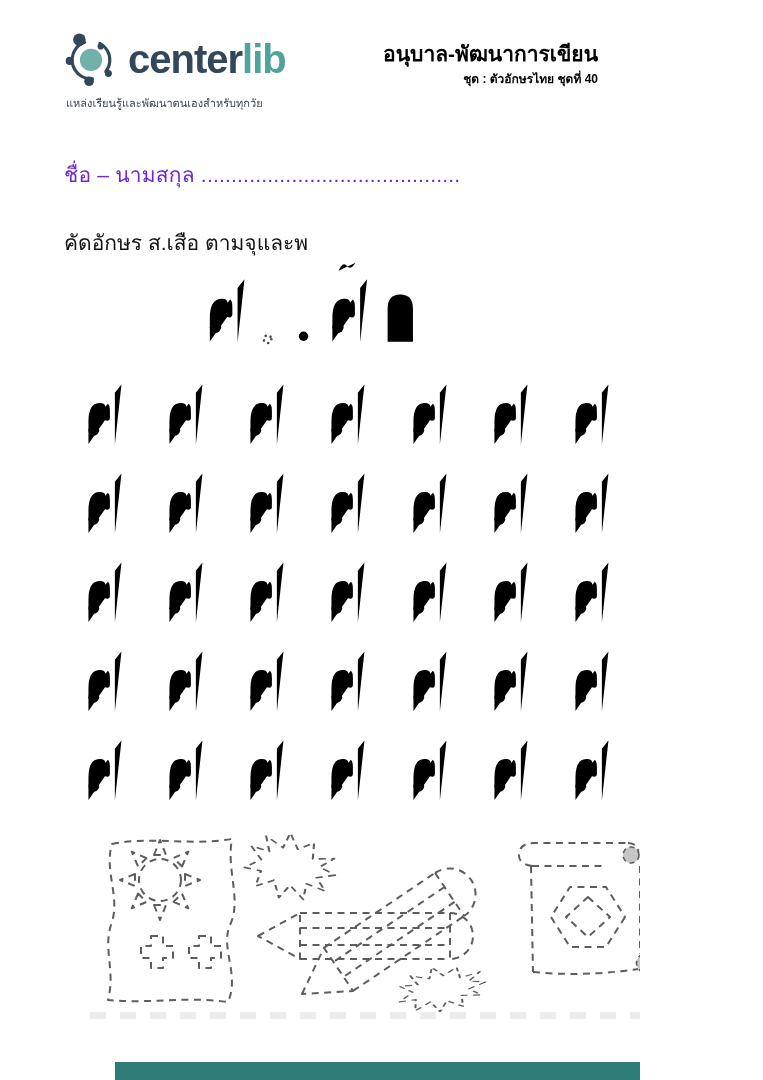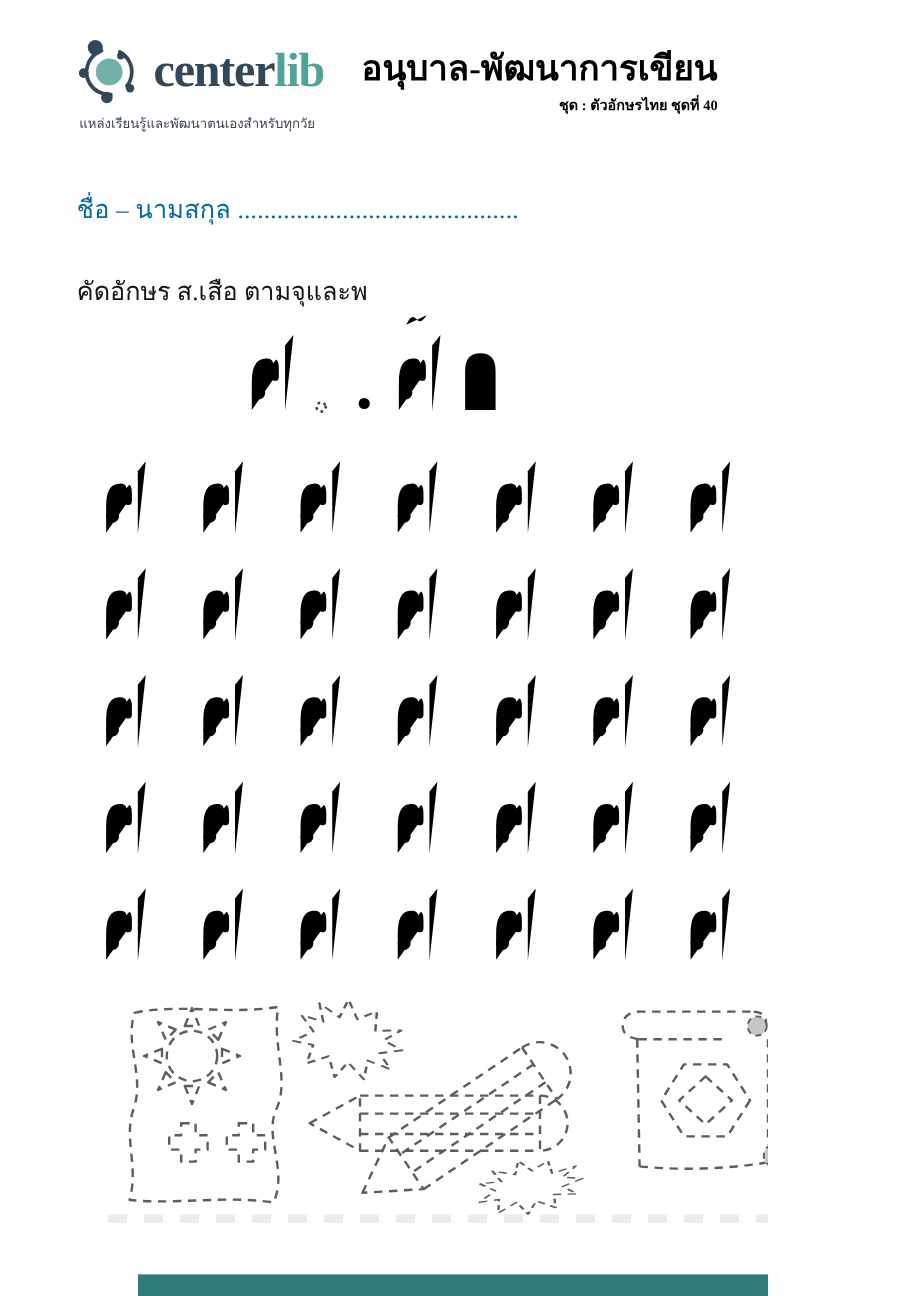--- a/index.html
+++ b/index.html
@@ -1,29 +1,29 @@
 <!DOCTYPE html>
 <html lang="th"><head>
 <meta charset="utf-8">
 <style>
   html,body{margin:0;padding:0;background:#ffffff;}
   .page{
     position:relative;width:640px;height:1080px;background:#ffffff;overflow:hidden;
-    font-family:Liberation Serif, serif;color:#111;
+    font-family:Liberation Sans, sans-serif;color:#111;
   }
   
   .brand{position:absolute;left:62px;top:30px;display:flex;align-items:center;gap:8px;}
   .brand-icon{width:58px;height:58px;display:block;}
   .brand-word{font-size:40px;font-weight:700;letter-spacing:-1px;line-height:1;}
   .brand-tagline{position:absolute;left:66px;top:94px;font-size:11px;color:#3c4752;}
   .head-right{position:absolute;right:42px;top:42px;text-align:right;}
-  .head-title{font-size:29px;font-weight:700;color:#000;line-height:1.15;}
+  .head-title{font-size:21px;font-weight:700;color:#000;line-height:1.15;}
   .head-subtitle{font-size:12px;font-weight:700;color:#000;margin-top:3px;}
   
-  .name-line{position:absolute;left:64px;top:158px;font-size:21px;color:#0369a1;letter-spacing:.2px;}
+  .name-line{position:absolute;left:64px;top:158px;font-size:21px;color:#6d28d9;letter-spacing:.2px;}
   .instruction{position:absolute;left:64px;top:226px;font-size:21px;color:#141414;}
   
   .trace path,.trace circle{
     fill:none;stroke:#474747;stroke-width:2.6;
     stroke-dasharray:0.1 4.8;stroke-linecap:round;stroke-linejoin:round;
   }
   .trace-lg path,.trace-lg circle{stroke-width:3;stroke-dasharray:0.1 6;}
   .dotfill{fill:#3d3d3d;stroke:none;}
   .heading-wrap{position:absolute;left:50%;top:258px;transform:translateX(-50%);}
   

